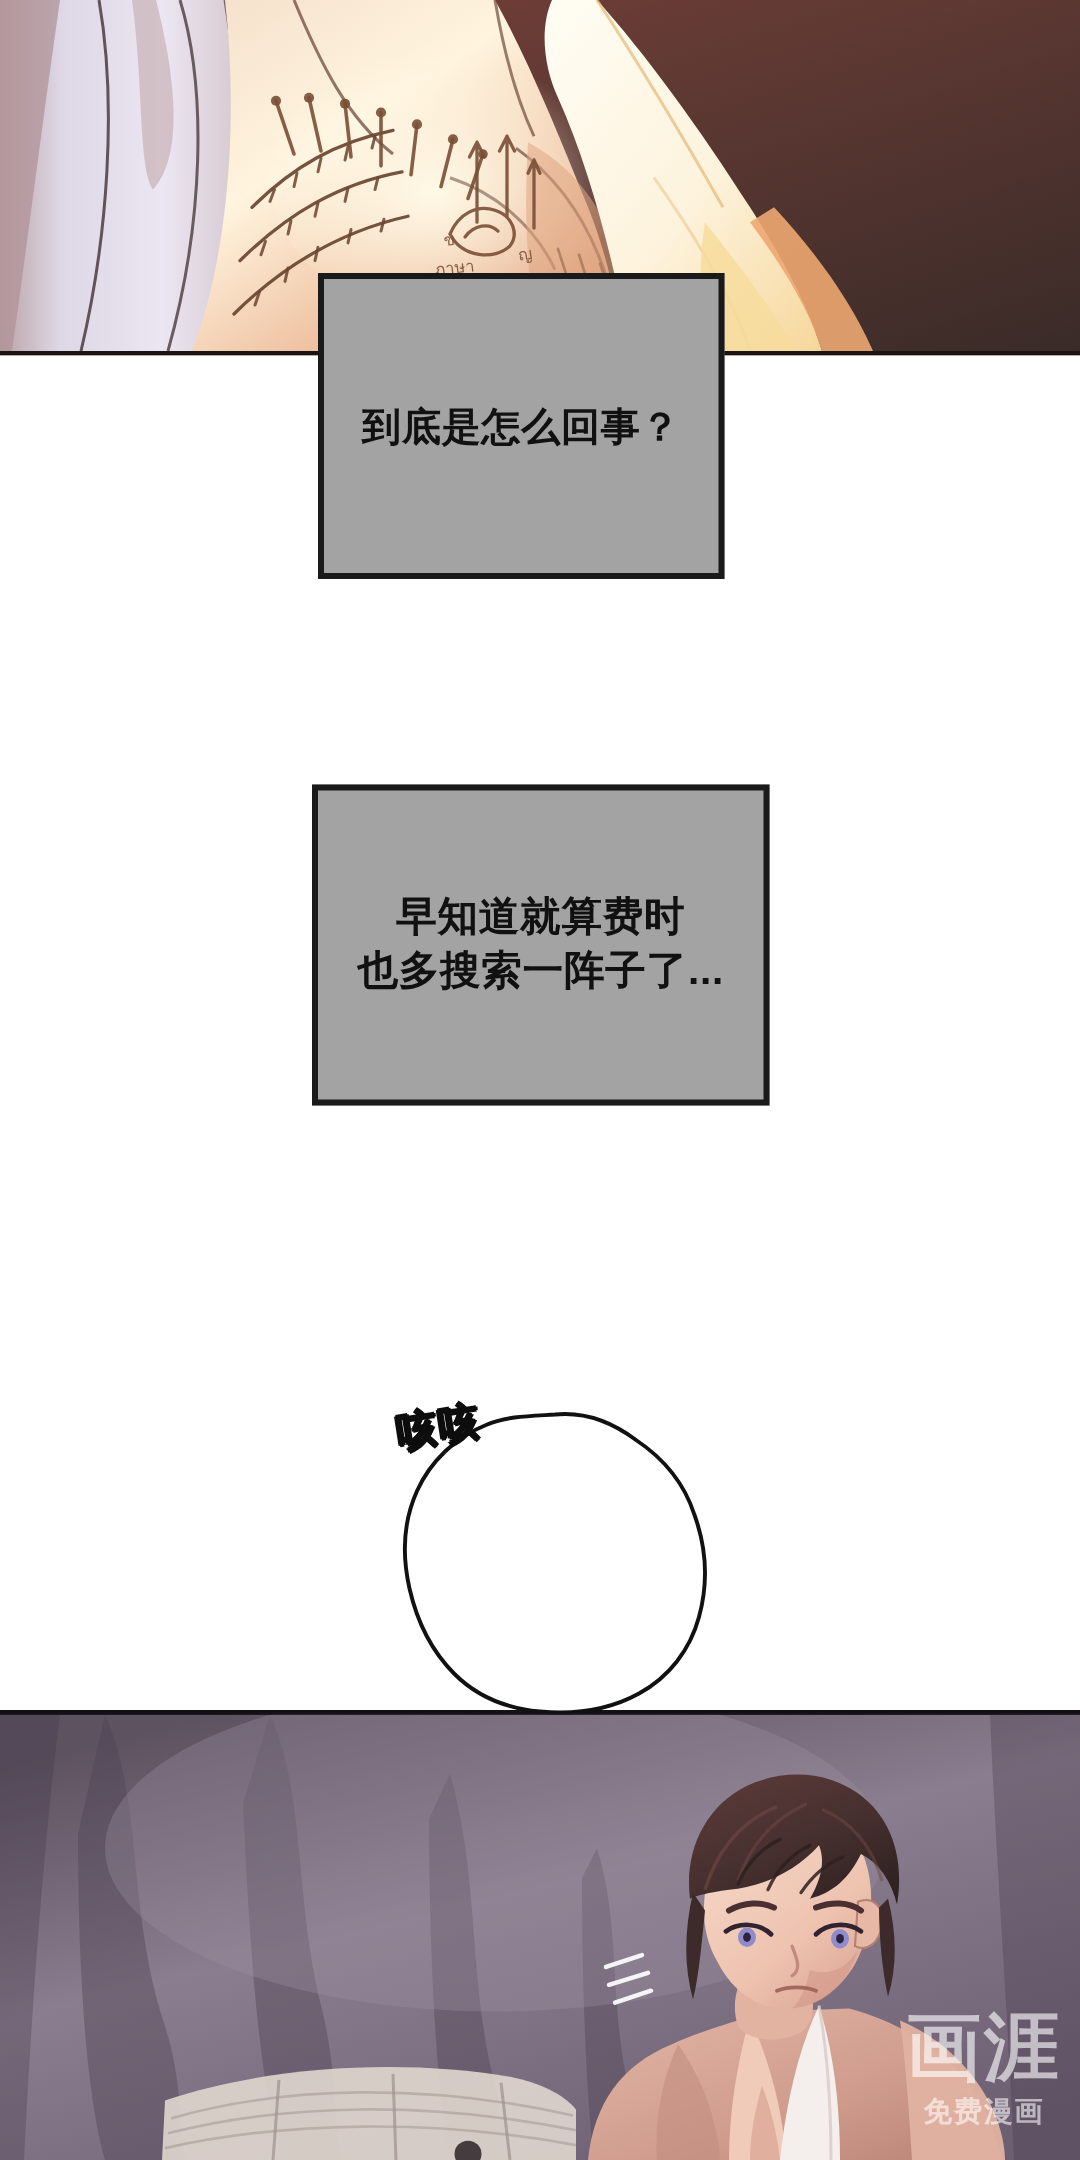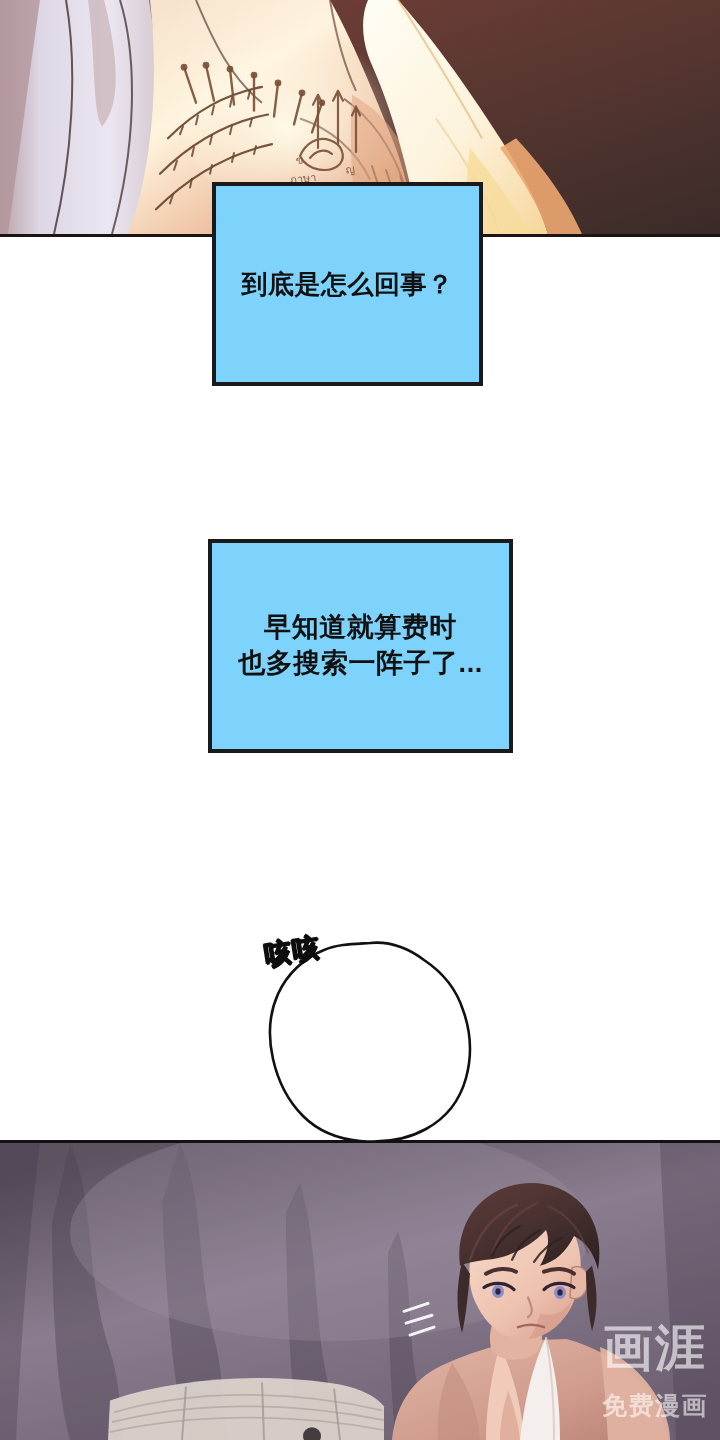--- a/index.html
+++ b/index.html
@@ -31,38 +31,38 @@
   
   .gutter {
     position: absolute; left: 0; top: 237px;
     width: 720px; height: 903px;
     background: #ffffff;
   }
 
   
   .narr-box {
     position: absolute;
-    background: #7dd3fc;
+    background: #a3a3a3;
     border: 4px solid #1a1a1a;
     display: flex;
     align-items: center;
     justify-content: center;
     z-index: 6;
   }
   .narr-box .narr-text {
     color: #111111;
     font-weight: 700;
     letter-spacing: 0.02em;
     text-align: center;
     line-height: 1.32;
     white-space: pre-line;
   }
   #narr-1 { left: 212px; top: 182px; width: 271px; height: 204px; }
   #narr-1 .narr-text { font-size: 26px; }
-  #narr-2 { left: 208px; top: 523px; width: 305px; height: 214px; margin-top: 16px; }
+  #narr-2 { left: 208px; top: 523px; width: 305px; height: 214px; }
   #narr-2 .narr-text { font-size: 27px; }
 
   
   .bubble-wrap {
     position: absolute; left: 258px; top: 938px;
     width: 220px; height: 208px;
     z-index: 6;
   }
   .bubble-wrap svg { position: absolute; inset: 0; width: 220px; height: 208px; }
   .bubble-text {
@@ -101,22 +101,22 @@
     z-index: 8;
     pointer-events: none;
   }
   .wm-main {
     font-size: 50px; font-weight: 700;
     color: rgba(255,255,255,0.62);
     letter-spacing: 0.04em;
     line-height: 1;
   }
   .wm-sub {
-    margin-top: 20px;
-    font-size: 25px; font-weight: 700;
+    margin-top: 9px;
+    font-size: 19px; font-weight: 700;
     color: rgba(255,255,255,0.58);
     letter-spacing: 0.06em;
     line-height: 1;
   }
 </style>
 </head>
 <body>
 
 <div class="page">
 

